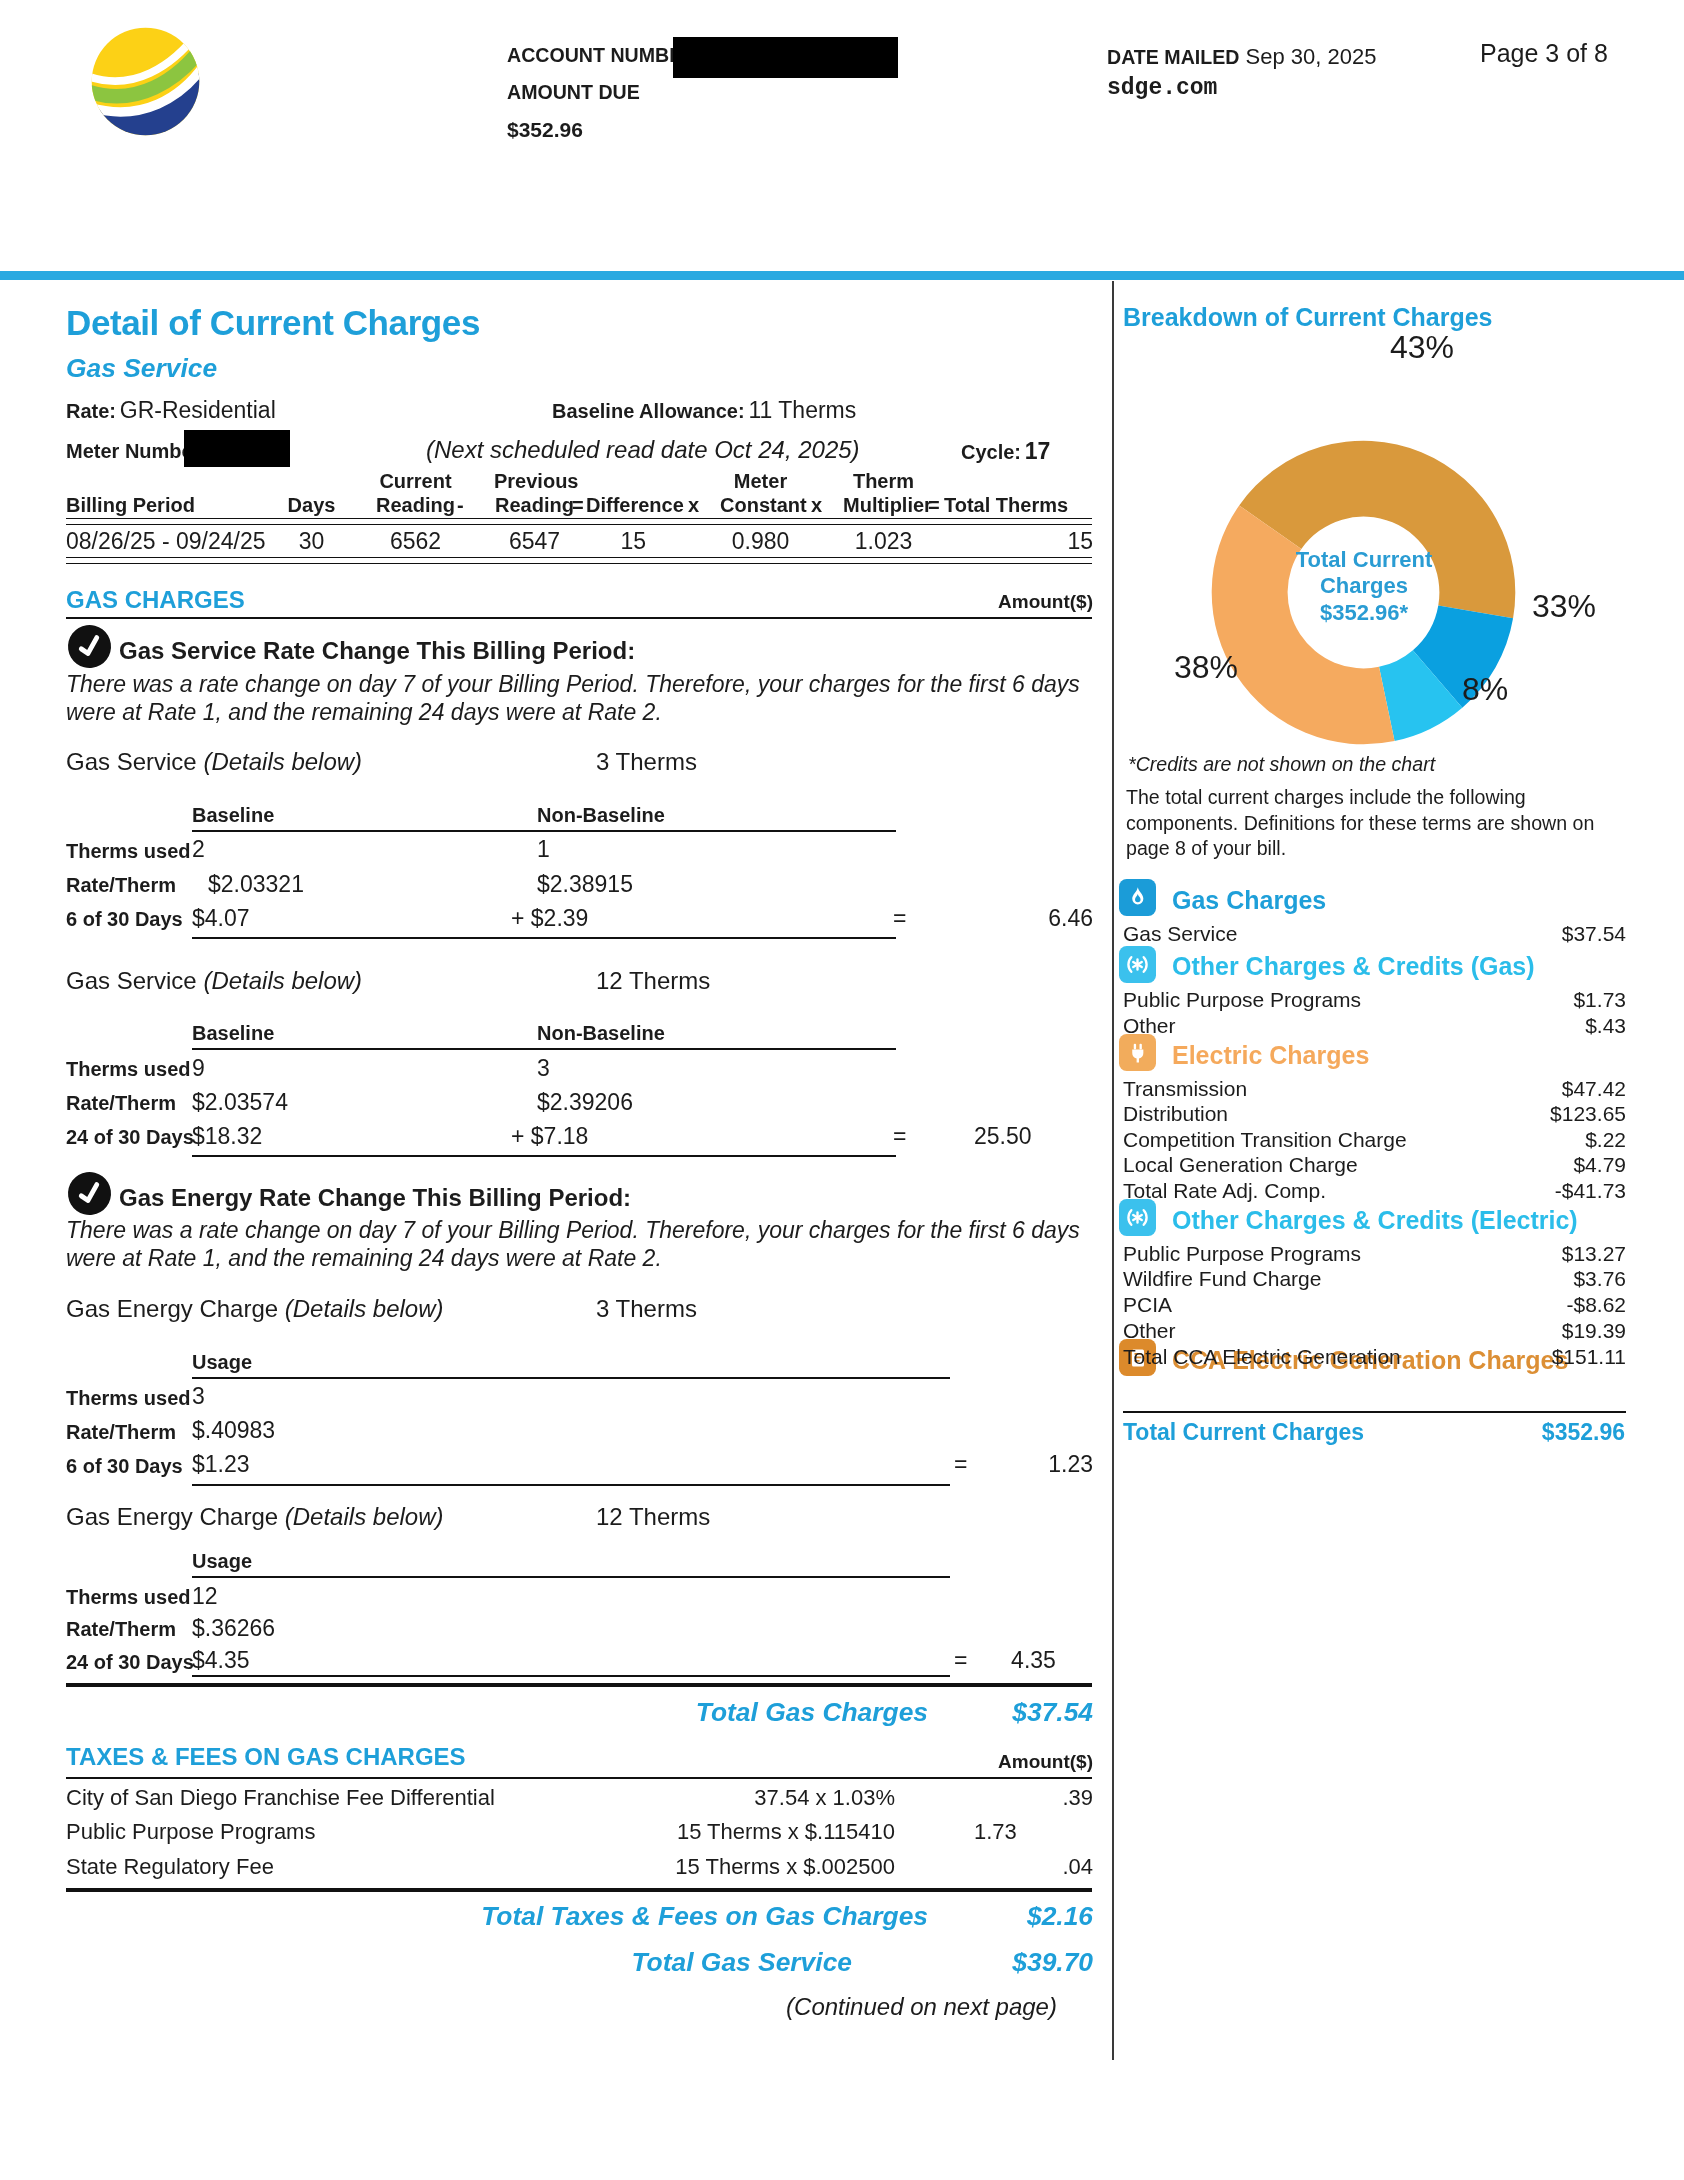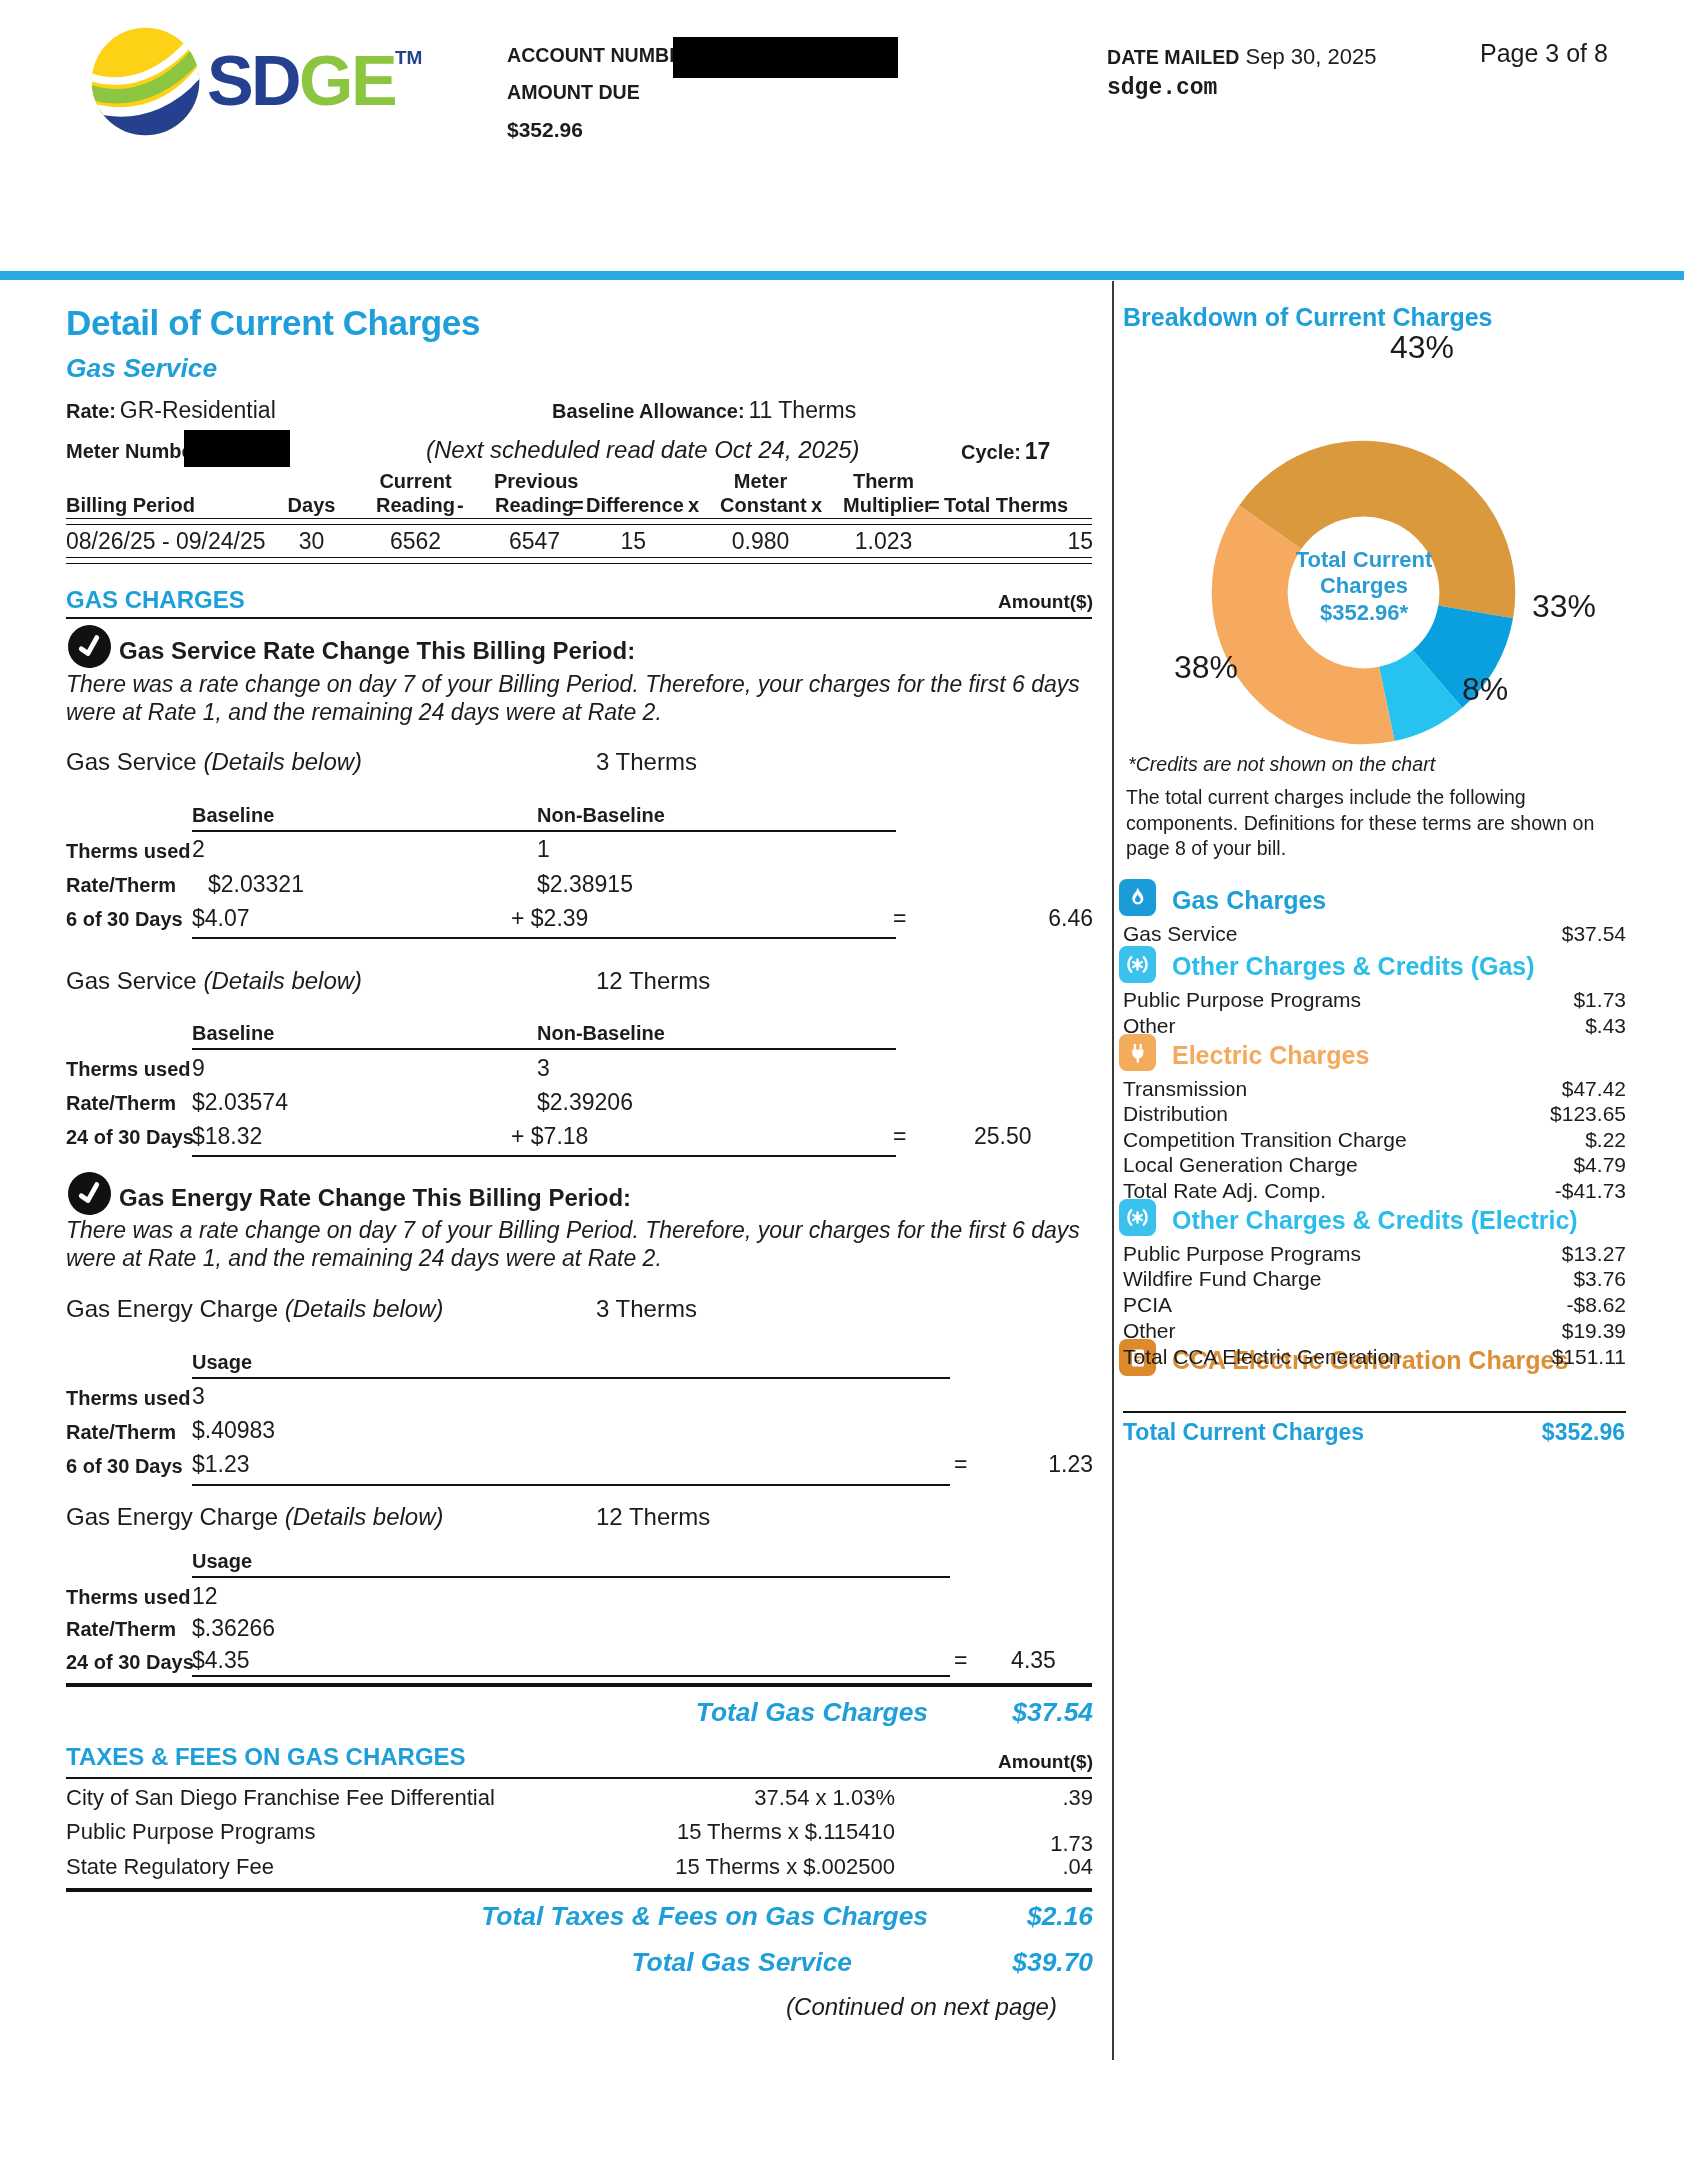--- a/index.html
+++ b/index.html
@@ -55,23 +55,20 @@
         </defs>
       <g clip-path="url(#lc)">
         <rect x="0" y="0" width="130" height="130" fill="#fcd116"></rect>
         <path d="M -10,150 L 145,150 L 145,30 C 112,88 55,116 -10,92 Z" fill="#24408e"></path>
         <path d="M -10,92 C 55,116 112,88 145,28" stroke="#ffffff" stroke-width="11" fill="none"></path>
         <path d="M -10,74 C 50,98 106,68 145,6" stroke="#8cc540" stroke-width="17" fill="none"></path>
         <path d="M -10,56 C 45,80 100,52 140,-12" stroke="#ffffff" stroke-width="9" fill="none"></path>
       </g>
     </svg>
   </div>
-  <div class="abs" style="left:207px;top:41px;font-size:70px;font-weight:bold;letter-spacing:-2.6px;">
-    <span style="color:#24408e;">SD</span><span style="color:#8cc540;">GE</span><span style="color:#24408e;font-size:19px;vertical-align:41px;letter-spacing:0;">TM</span>
-  </div>
 
   <div class="abs b fs23" style="left:507px;top:44px;">ACCOUNT NUMBER</div>
   <div class="redact" style="left:673px;top:37px;width:225px;height:41px;"></div>
   <div class="abs b fs23" style="left:507px;top:81px;">AMOUNT DUE</div>
   <div class="abs b fs25" style="left:507px;top:118px;">$352.96</div>
 
   <div class="abs" style="left:1107px;top:44px;font-size:22px;">
     <span class="b fs23">DATE MAILED</span>
     <span>Sep 30, 2025</span>
   </div>
@@ -246,21 +243,21 @@
   <div class="abs b fs28 blue" style="left:66px;top:1743px;">TAXES &amp; FEES ON GAS CHARGES</div>
   <div class="abs b fs22" style="left:923px;top:1751px;width:170px;text-align:right;">Amount($)</div>
   <div class="hr" style="left:66px;top:1777px;width:1026px;"></div>
 
   <div class="abs fs26" style="left:66px;top:1785px;">City of San Diego Franchise Fee Differential</div>
   <div class="abs fs26" style="left:639px;top:1785px;width:256px;text-align:right;">37.54 x 1.03%</div>
   <div class="abs fs26" style="left:974px;top:1785px;width:119px;text-align:right;">.39</div>
 
   <div class="abs fs26" style="left:66px;top:1819px;">Public Purpose Programs</div>
   <div class="abs fs26" style="left:639px;top:1819px;width:256px;text-align:right;">15 Therms x $.115410</div>
-  <div class="abs fs26" style="left:974px;top:1819px;width:119px;text-align:right;margin-top:12px;">1.73</div>
+  <div class="abs fs26" style="left:974px;top:1819px;width:119px;">1.73</div>
 
   <div class="abs fs26" style="left:66px;top:1854px;">State Regulatory Fee</div>
   <div class="abs fs26" style="left:639px;top:1854px;width:256px;text-align:right;">15 Therms x $.002500</div>
   <div class="abs fs26" style="left:974px;top:1854px;width:119px;text-align:right;">.04</div>
 
   <div class="hr-thick" style="left:66px;top:1888px;width:1026px;"></div>
   <div class="total-line" style="left:417px;top:1901px;width:511px;text-align:right;">Total Taxes &amp; Fees on Gas Charges</div>
   <div class="total-line" style="left:937px;top:1901px;width:156px;text-align:right;">$2.16</div>
 
   <div class="total-line" style="left:511px;top:1947px;width:341px;text-align:right;">Total Gas Service</div>

